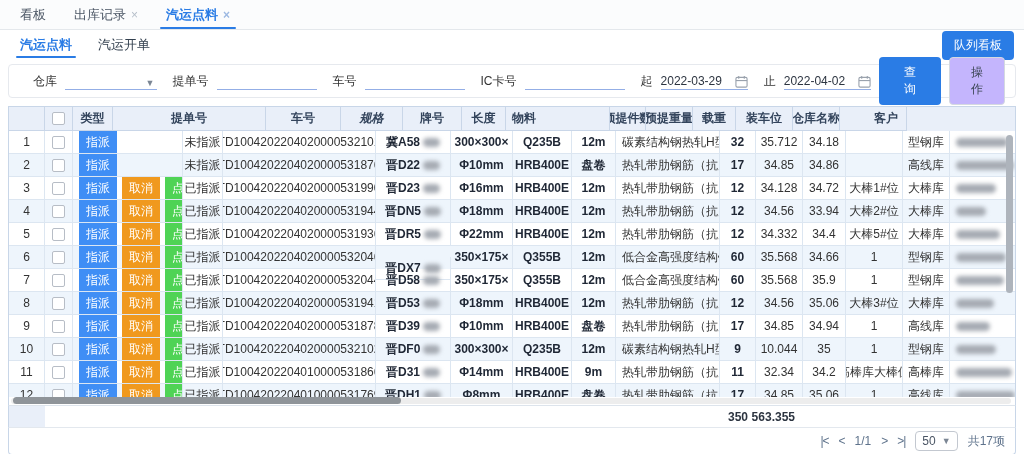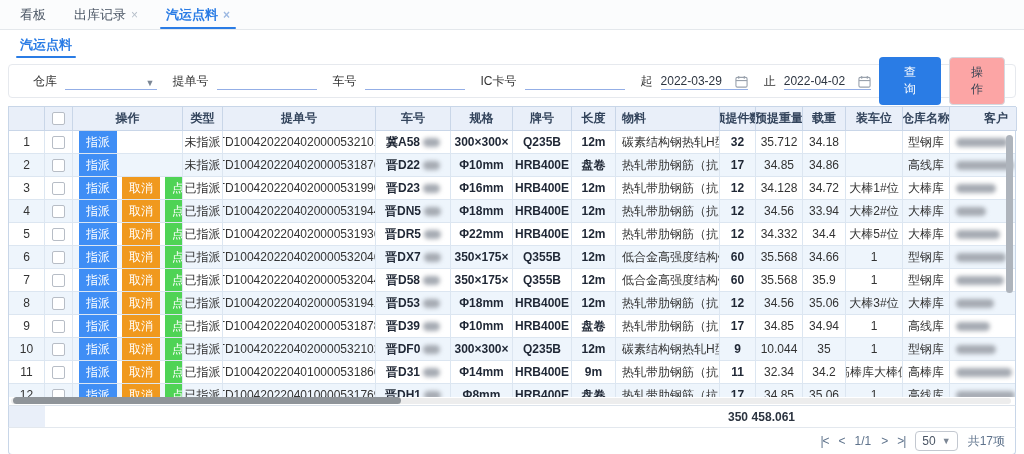--- a/index.html
+++ b/index.html
@@ -15,21 +15,21 @@
   .toptab.active .close { color:#9db9e2; }
   .toptab.active::after { content:""; position:absolute; left:8px; right:8px; bottom:0; height:2px; background:#2a7ce5; border-radius:1px; }
 
   
   .subbar { height:30px; display:flex; align-items:center; padding:0 10px; flex:0 0 auto; }
   .subtab { padding:0 10px; margin-right:6px; font-size:13px; color:#33404f; height:100%; display:flex; align-items:center; position:relative; cursor:pointer; }
   .subtab.active { color:#2a7ce5; font-weight:bold; }
   .subtab.active::after { content:""; position:absolute; left:6px; right:6px; bottom:2px; height:2px; background:#2a7ce5; border-radius:1px; }
   .subbar .spacer { flex:1; }
   .btn-primary { background:#2a7ce5; color:#fff; border:none; border-radius:4px; font-size:12px; padding:6px 12px; cursor:pointer; }
-  .btn-plain { background:#fca5a5; color:#3b4554; border:1px solid #d4d9e0; border-radius:4px; font-size:12px; padding:6px 12px; cursor:pointer; }
+  .btn-plain { background:#c4b5fd; color:#3b4554; border:1px solid #d4d9e0; border-radius:4px; font-size:12px; padding:6px 12px; cursor:pointer; }
 
   
   .filterwrap { padding:4px 8px 8px 8px; flex:0 0 auto; }
   .filterpanel { border:1px solid #e6e9ee; border-radius:4px; height:34px; display:flex; align-items:center; padding:0 10px 0 24px; gap:8px; background:#fff; }
   .f-label { color:#333; white-space:nowrap; }
   .f-input { border:none; border-bottom:1px solid #93aee6; width:100px; height:18px; font-size:12px; background:transparent; position:relative; }
   .f-select { display:flex; align-items:flex-end; justify-content:flex-end; border-bottom:1px solid #93aee6; width:105px; height:18px; }
   .f-select .caret { color:#7b8694; font-size:9px; padding:0 2px 1px 0; }
   .f-date { display:flex; align-items:flex-end; gap:4px; border-bottom:1px solid #93aee6; width:100px; height:18px; padding-bottom:1px; }
   .f-date .dval { color:#2c3440; }
@@ -99,21 +99,25 @@
     <div class="toptab active">
       <span>汽运点料</span>
       <span class="close">×</span>
     </div>
   </div>
 
   <div class="subbar">
     <div class="subtab active">
       <span>汽运点料</span>
     </div>
+    <div class="subtab">
+      <span>汽运开单</span>
+    </div>
     <div class="spacer"></div>
+    <button class="btn-primary">队列看板</button>
   </div>
 
   <div class="filterwrap">
     <div class="filterpanel">
       <span class="f-label">仓库</span>
       <div class="f-select">
         <span class="caret">▼</span>
       </div>
       <span class="f-label gap-l">提单号</span>
       <input class="f-input" style="">
@@ -147,25 +151,24 @@
       </div>
     </div>
   </div>
 
   <div class="tablewrap">
     <div class="trow thead" id="thead">
         <div class="tcell" style="width: 36px;"></div>
         <div class="tcell" style="width: 28px;">
           <div class="checkbox"></div>
         </div>
-        <div class="tcell" style="width: 110px;">操作</div>
         <div class="tcell" style="width: 40px;">类型</div>
         <div class="tcell" style="width: 153px;">提单号</div>
         <div class="tcell" style="width: 75px;">车号</div>
-        <div class="tcell" style="width: 62px;">规格</div>
+        <div class="tcell" style="width: 62px; font-style: italic;">规格</div>
         <div class="tcell" style="width: 59px;">牌号</div>
         <div class="tcell" style="width: 44px;">长度</div>
         <div class="tcell al-left" style="width: 104px; text-align: center;">物料</div>
         <div class="tcell" style="width: 36px;">预提件数</div>
         <div class="tcell" style="width: 47px;">预提重量</div>
         <div class="tcell" style="width: 43px;">载重</div>
         <div class="tcell" style="width: 57px;">装车位</div>
         <div class="tcell" style="width: 47px;">仓库名称</div>
         <div class="tcell al-right" style="width: 67px;">客户</div>
       </div>
@@ -316,21 +319,21 @@
           <div class="tcell" style="width: 28px;">
             <div class="checkbox"></div>
           </div>
           <div class="tcell al-left" style="width: 110px;">
             <button class="opbtn assign">指派</button>
             <button class="opbtn cancel">取消</button>
             <button class="opbtn tally">点料</button>
           </div>
           <div class="tcell" style="width: 40px;">已指派</div>
           <div class="tcell" style="width: 153px;">TD1004202204020000532046</div>
-          <div class="tcell" style="width: 75px;">
+          <div class="tcell" style="width: 75px; margin-top: 11px;">
             <span class="vprefix">晋DX7</span>
             <span class="blurpill" style="width: 17px;"></span>
           </div>
           <div class="tcell bold" style="width: 62px;">350×175×</div>
           <div class="tcell bold" style="width: 59px;">Q355B</div>
           <div class="tcell bold" style="width: 44px;">12m</div>
           <div class="tcell al-left" style="width: 104px;">低合金高强度结构钢热轧</div>
           <div class="tcell bold" style="width: 36px;">60</div>
           <div class="tcell" style="width: 47px;">35.568</div>
           <div class="tcell" style="width: 43px;">34.66</div>
@@ -528,21 +531,21 @@
       <div class="sumcell" style="width: 28px;"></div>
       <div class="sumcell" style="width: 110px;"></div>
       <div class="sumcell" style="width: 40px;"></div>
       <div class="sumcell" style="width: 153px;"></div>
       <div class="sumcell" style="width: 75px;"></div>
       <div class="sumcell" style="width: 62px;"></div>
       <div class="sumcell" style="width: 59px;"></div>
       <div class="sumcell" style="width: 44px;"></div>
       <div class="sumcell" style="width: 104px;"></div>
       <div class="sumcell" style="width: 36px;">350</div>
-      <div class="sumcell" style="width: 47px;">458.061</div>
+      <div class="sumcell" style="width: 47px;">563.355</div>
       <div class="sumcell" style="width: 43px;"></div>
       <div class="sumcell" style="width: 57px;"></div>
       <div class="sumcell" style="width: 47px;"></div>
       <div class="sumcell" style="width: 67px;"></div>
     </div>
 
   <div class="pager">
     <span class="pgbtn">|&lt;</span>
     <span class="pgbtn">&lt;</span>
     <span>1/1</span>

